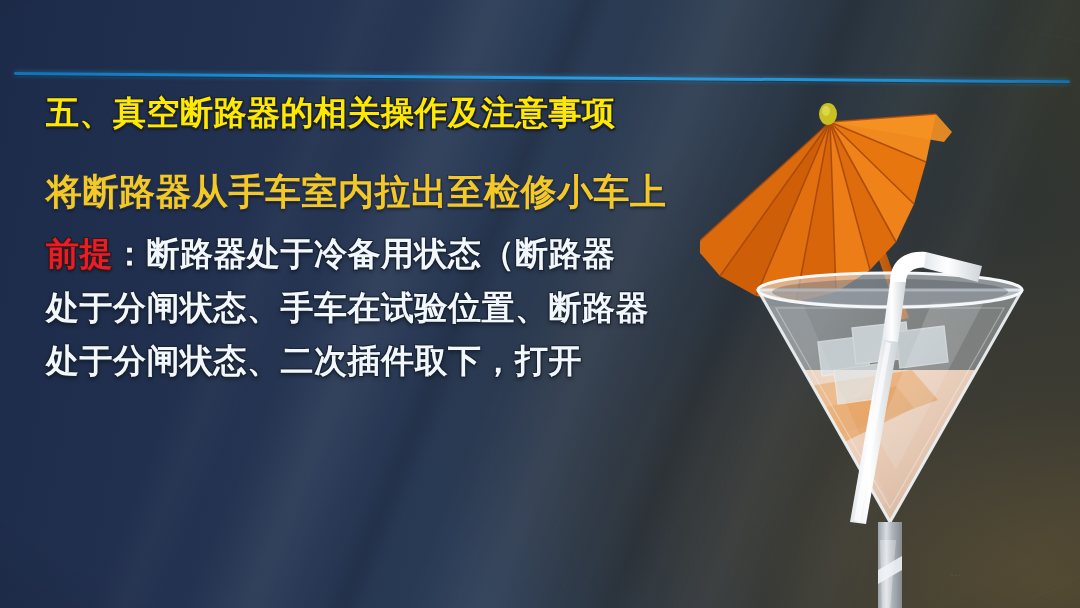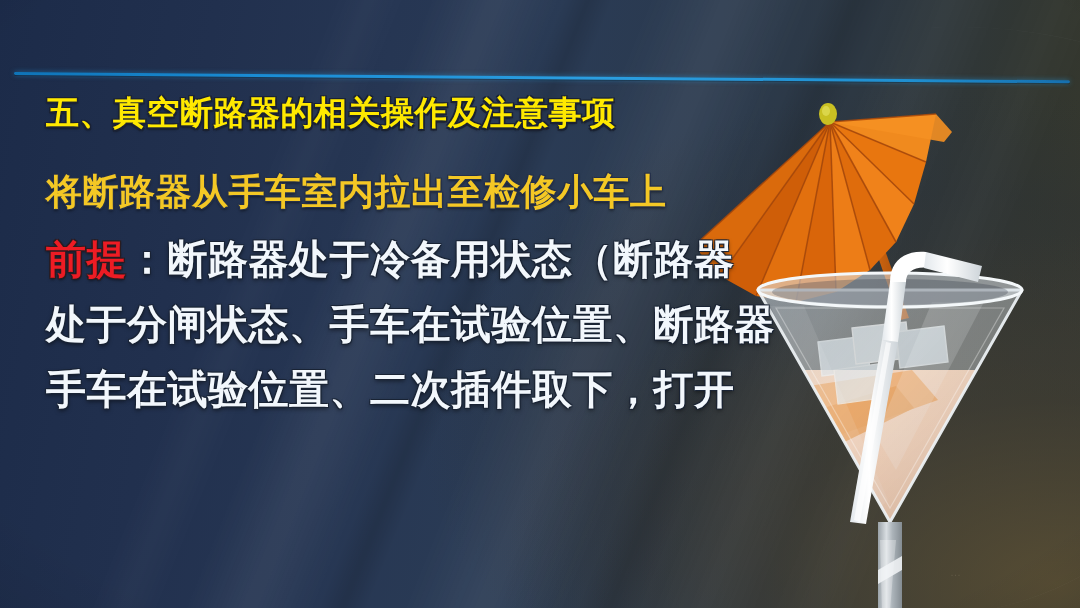--- a/index.html
+++ b/index.html
@@ -99,21 +99,21 @@
   .gold{
     font-size:36px;
     line-height:1.62;
     color:#F4C825;
     text-shadow:
       -1.2px -1.2px 0 #25304a, 1.2px -1.2px 0 #25304a,
       -1.2px  1.2px 0 #25304a, 1.2px  1.2px 0 #25304a,
        0 2px 3px rgba(0,0,0,0.5);
   }
   .body{
-    font-size:40px;
+    font-size:33px;
     line-height:1.62;
     color:#F2F7FC;
     text-shadow:
       -1px -1px 0 rgba(25,35,52,0.9), 1px -1px 0 rgba(25,35,52,0.9),
       -1px  1px 0 rgba(25,35,52,0.9), 1px  1px 0 rgba(25,35,52,0.9),
        0 2px 4px rgba(0,0,0,0.55);
   }
   .red{
     color:#ED1C24;
     text-shadow:
@@ -293,17 +293,17 @@
     <div class="line title">五、真空断路器的相关操作及注意事项</div>
 
     <div class="gold-block">
       <div class="line gold">将断路器从手车室内拉出至检修小车上</div>
     </div>
 
     <div class="line body">
       <span class="red">前提</span><span>：</span><span>断路器处于冷备用状态（断路器</span>
     </div>
     <div class="line body">处于分闸状态、手车在试验位置、断路器</div>
-    <div class="line body">手车在试验位置、二次插件取下，打开</div>
+    <div class="line body">处于分闸状态、二次插件取下，打开</div>
   </div>
 
   <div class="watermark">…</div>
 </div>
 
 </body></html>

